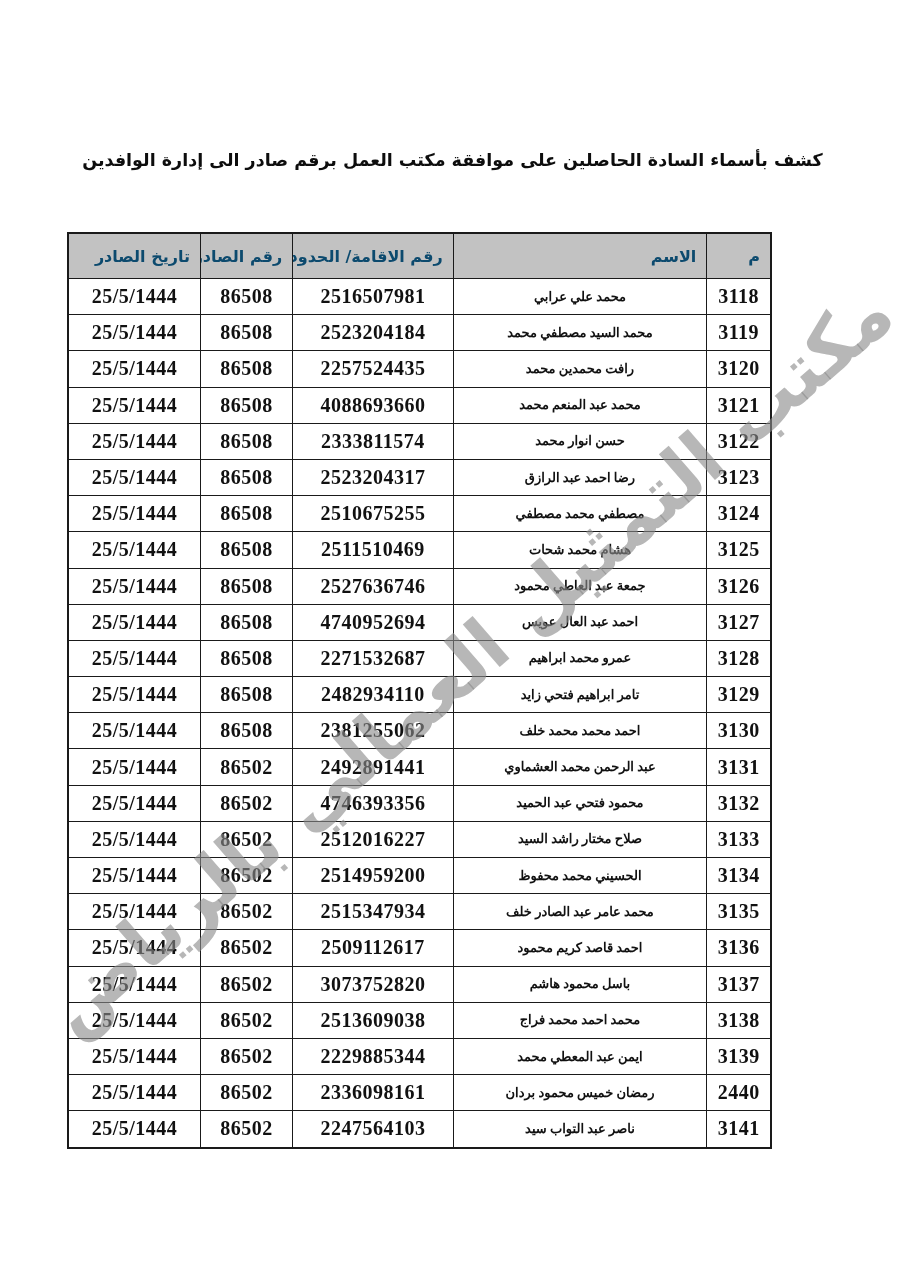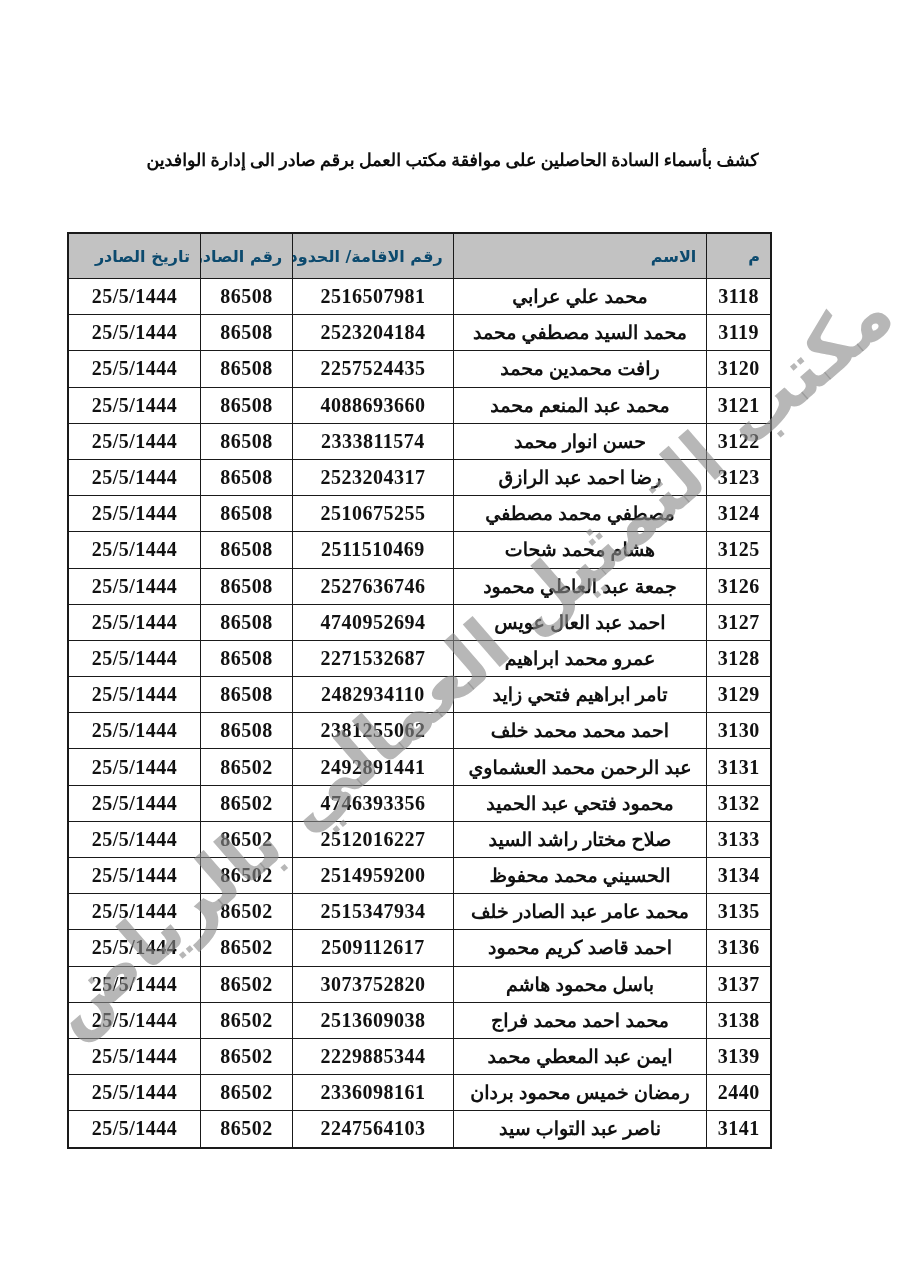--- a/index.html
+++ b/index.html
@@ -24,21 +24,20 @@
     position: absolute;
     top: 143px;
     left: 0;
     width: 100%;
     text-align: center;
     direction: rtl;
     font-weight: bold;
     font-size: 17.5px;
     line-height: 34px;
     color: #0d0d0d;
-    font-family: Liberation Serif, serif;
   }
   table.approvals {
     position: absolute;
     top: 232px;
     left: 67px;
     width: 705px;
     border-collapse: collapse;
     table-layout: fixed;
     border: 2px solid #1a1a1a;
     z-index: 2;
@@ -71,23 +70,23 @@
   td.cell-residence-number,
   td.cell-issue-number,
   td.cell-issue-date {
     font-family: "Liberation Serif", "DejaVu Serif", serif;
     font-weight: bold;
     font-size: 20px;
     letter-spacing: 0.5px;
   }
   td.cell-issue-date { direction: ltr; margin-top: 46px; }
   td.cell-name {
-    font-family: Liberation Sans, sans-serif;
-    font-weight: bold;
-    font-size: 19px;
+    font-family: Liberation Serif, serif;
+    font-weight: bold;
+    font-size: 13px;
     direction: rtl;
   }
   .watermark {
     position: absolute;
     left: 468px;
     top: 660px;
     transform: translate(-50%, -50%) rotate(-41deg);
     transform-origin: center center;
     direction: rtl;
     white-space: nowrap;

